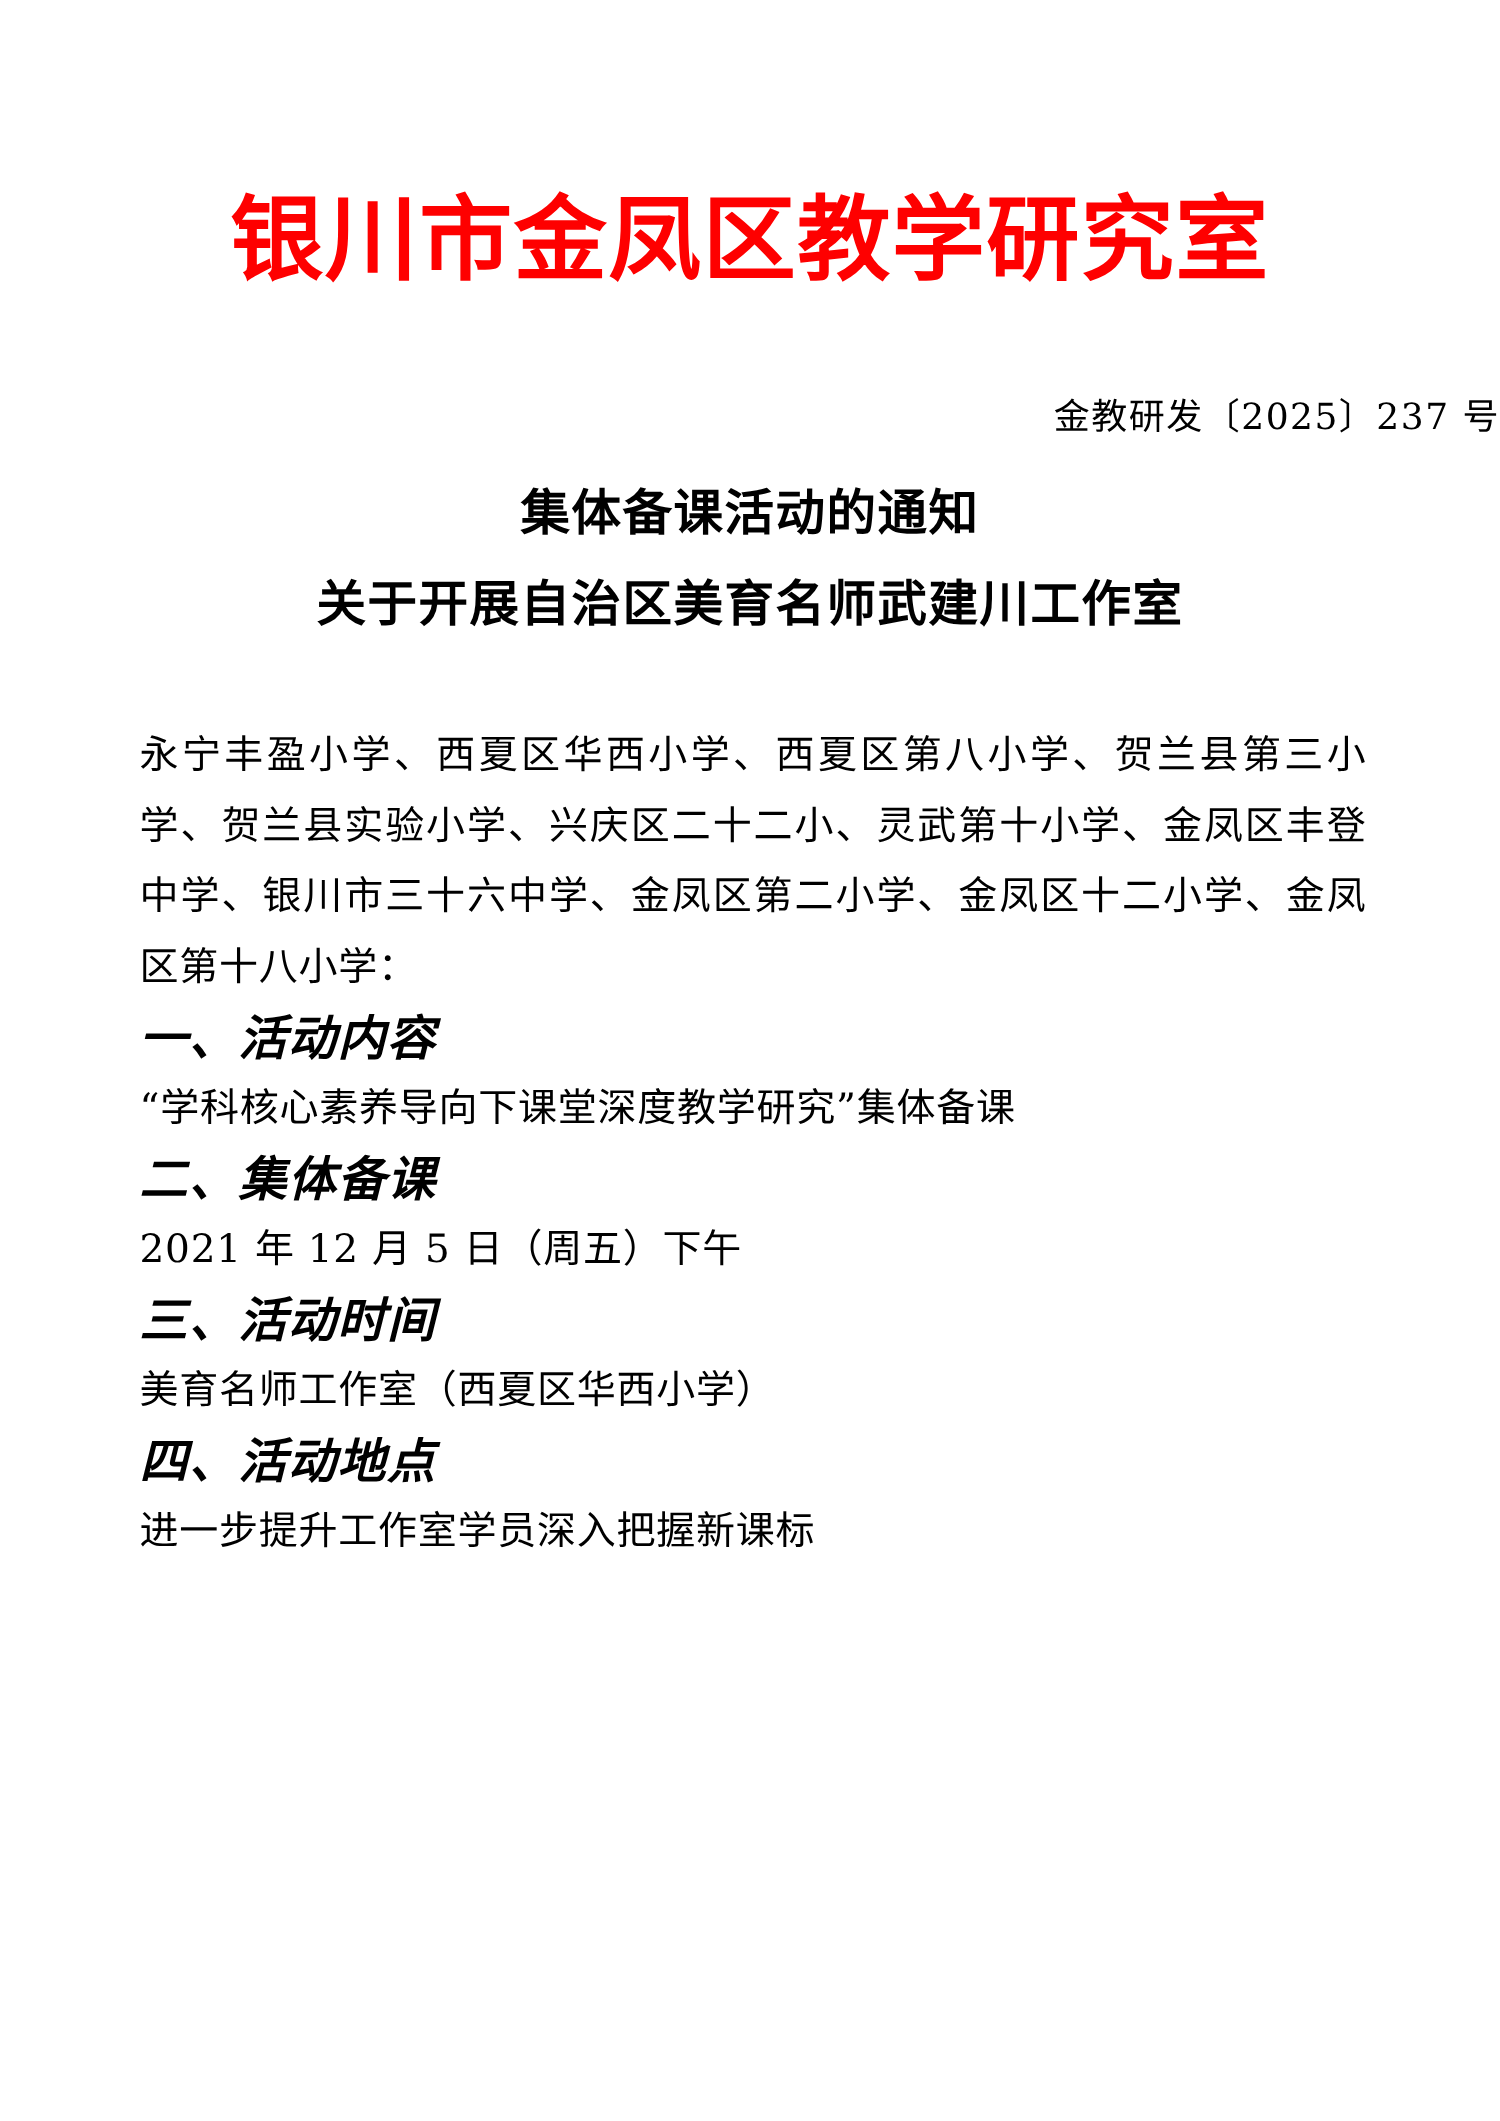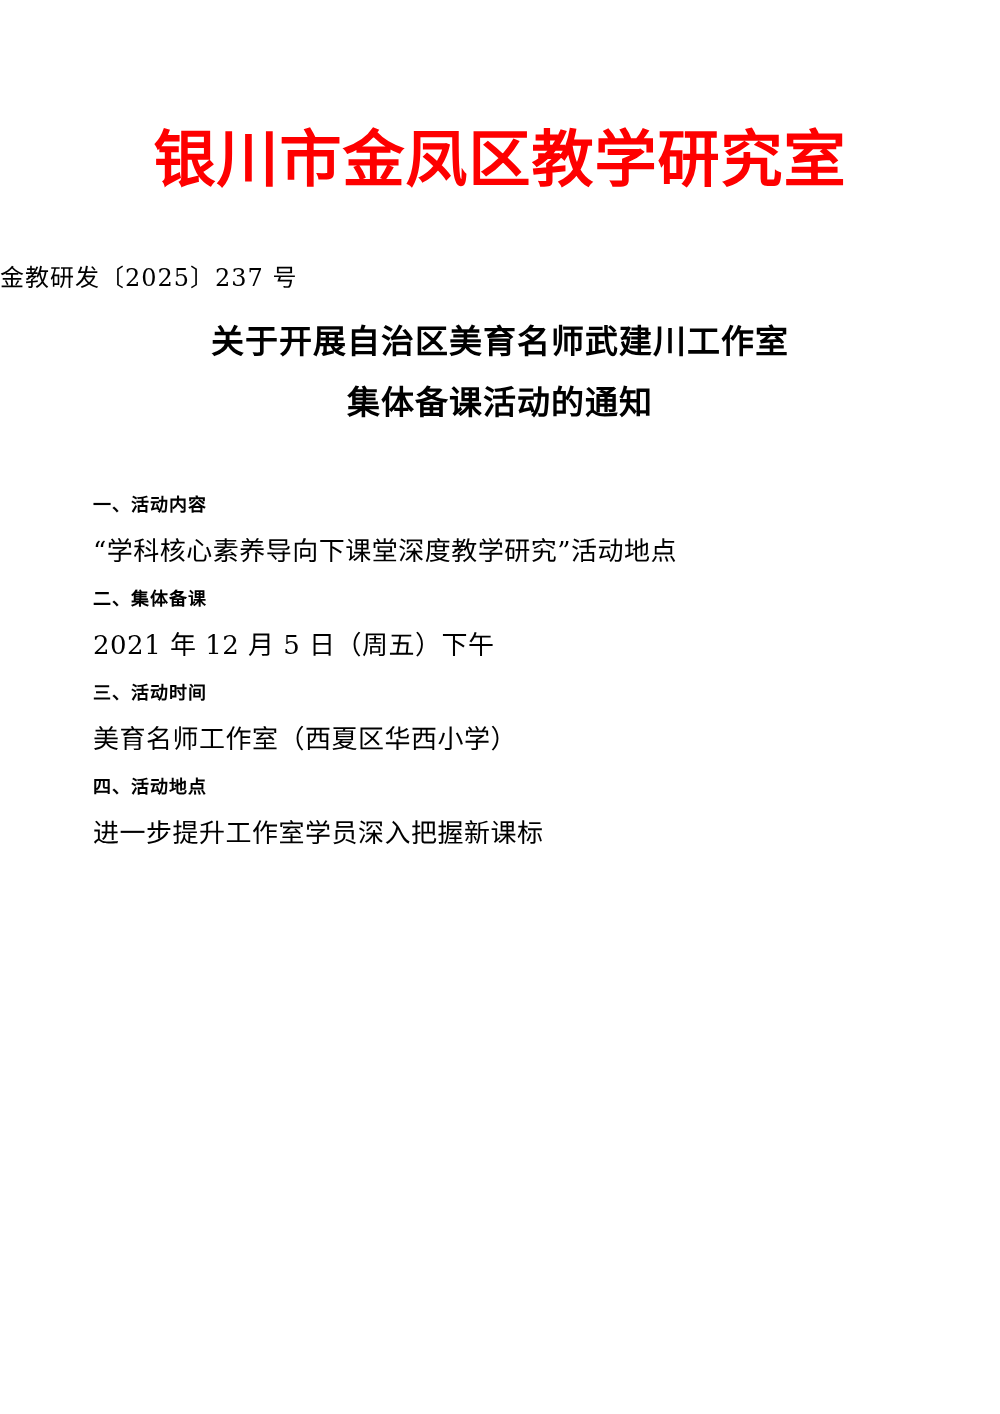--- a/index.html
+++ b/index.html
@@ -28,21 +28,21 @@
     line-height: 1.25;
     letter-spacing: 1px;
     color: #fe0000;
     white-space: nowrap;
   }
   .doc-number {
     position: absolute;
     top: 261px;
     left: 0;
     width: 100%;
-    text-align: left;
+    text-align: right;
     font-family: "DejaVu Serif", serif;
     font-size: 24px;
     line-height: 34px;
     letter-spacing: 1px;
   }
   .doc-title {
     position: absolute;
     top: 311px;
     left: 0;
     width: 100%;
@@ -73,49 +73,51 @@
   }
   .recipients {
     text-indent: 0;
   }
   .para-indent {
     text-indent: 2em;
   }
   .section-heading {
     font-family: "DejaVu Sans", sans-serif;
     font-weight: bold;
-    font-size: 18px;
+    font-size: 32px;
     line-height: 47px;
     padding-left: 49px;
     letter-spacing: 1px;
+    font-style: italic;
   }
   .section-content {
     padding-left: 49px;
   }
 </style>
 </head>
 <body>
 
 <div class="page">
 
   <div class="org-title">银川市金凤区教学研究室</div>
 
   <div class="doc-number">金教研发〔2025〕237 号</div>
 
   <h1 class="doc-title">
+    <span class="line">集体备课活动的通知</span>
     <span class="line">关于开展自治区美育名师武建川工作室</span>
-    <span class="line">集体备课活动的通知</span>
   </h1>
 
   <main class="body-text">
 
+    <p class="recipients">永宁丰盈小学、西夏区华西小学、西夏区第八小学、贺兰县第三小学、贺兰县实验小学、兴庆区二十二小、灵武第十小学、金凤区丰登中学、银川市三十六中学、金凤区第二小学、金凤区十二小学、金凤区第十八小学：</p>
 
 
     <h2 class="section-heading">一、活动内容</h2>
-    <p class="section-content">“学科核心素养导向下课堂深度教学研究”活动地点</p>
+    <p class="section-content">“学科核心素养导向下课堂深度教学研究”集体备课</p>
 
     <h2 class="section-heading">二、集体备课</h2>
     <p class="section-content">2021 年 12 月 5 日（周五）下午</p>
 
     <h2 class="section-heading">三、活动时间</h2>
     <p class="section-content">美育名师工作室（西夏区华西小学）</p>
 
     <h2 class="section-heading">四、活动地点</h2>
     <p class="section-content">进一步提升工作室学员深入把握新课标</p>
 

